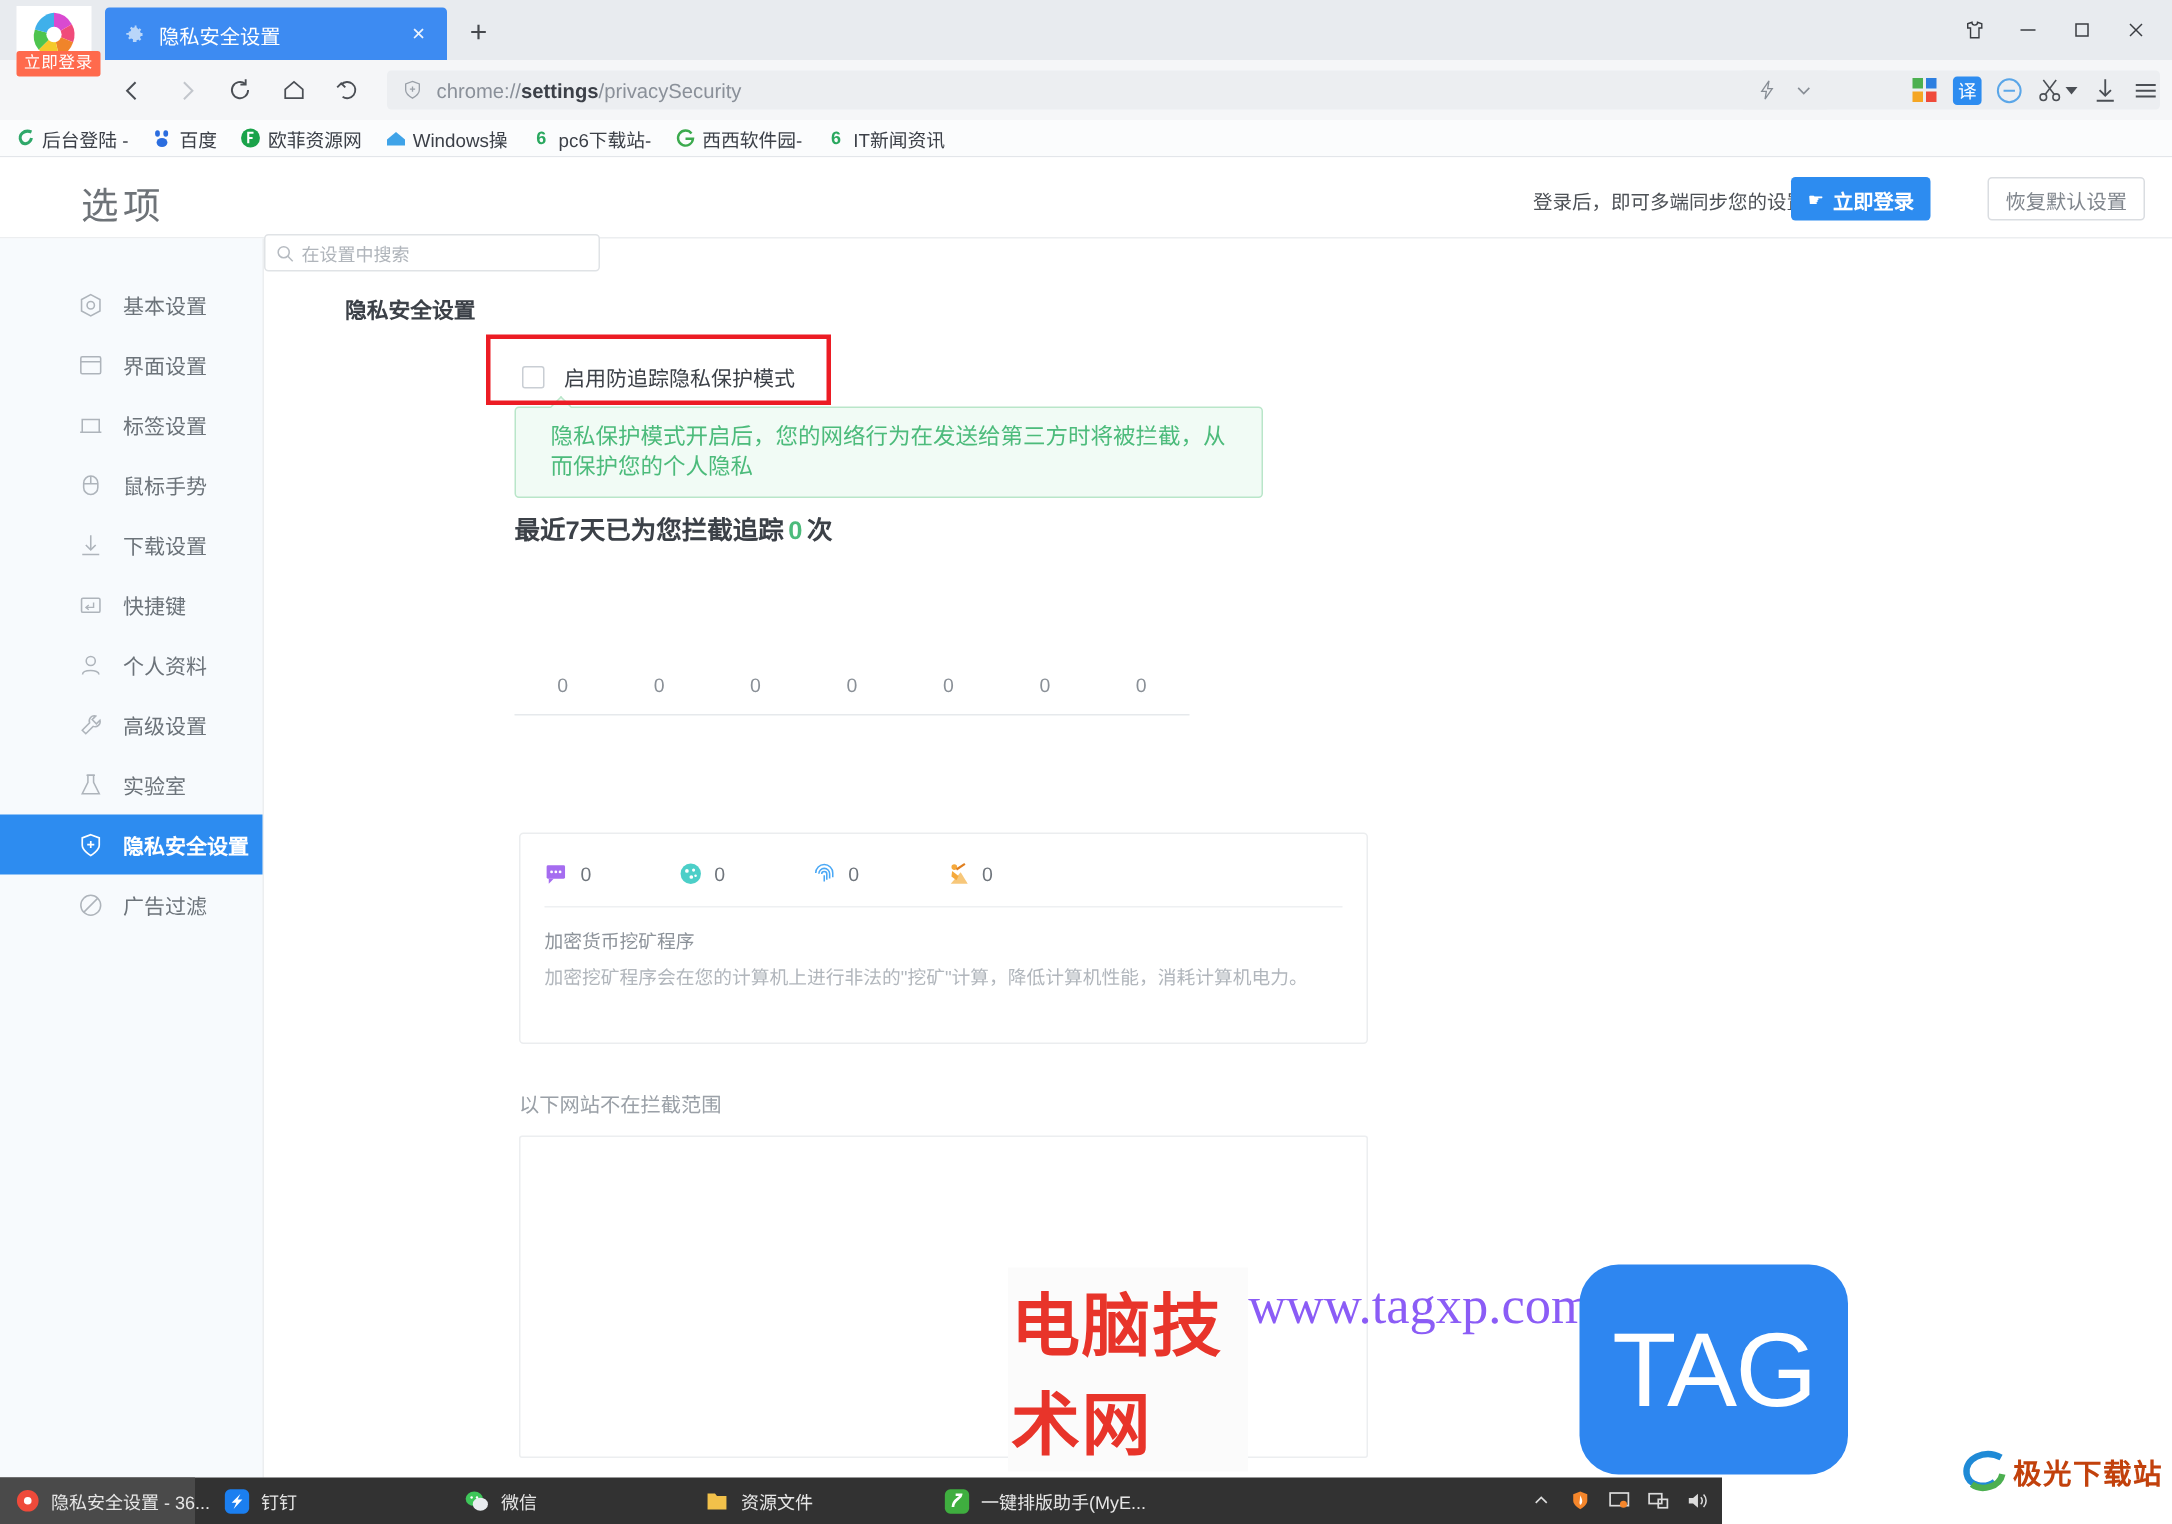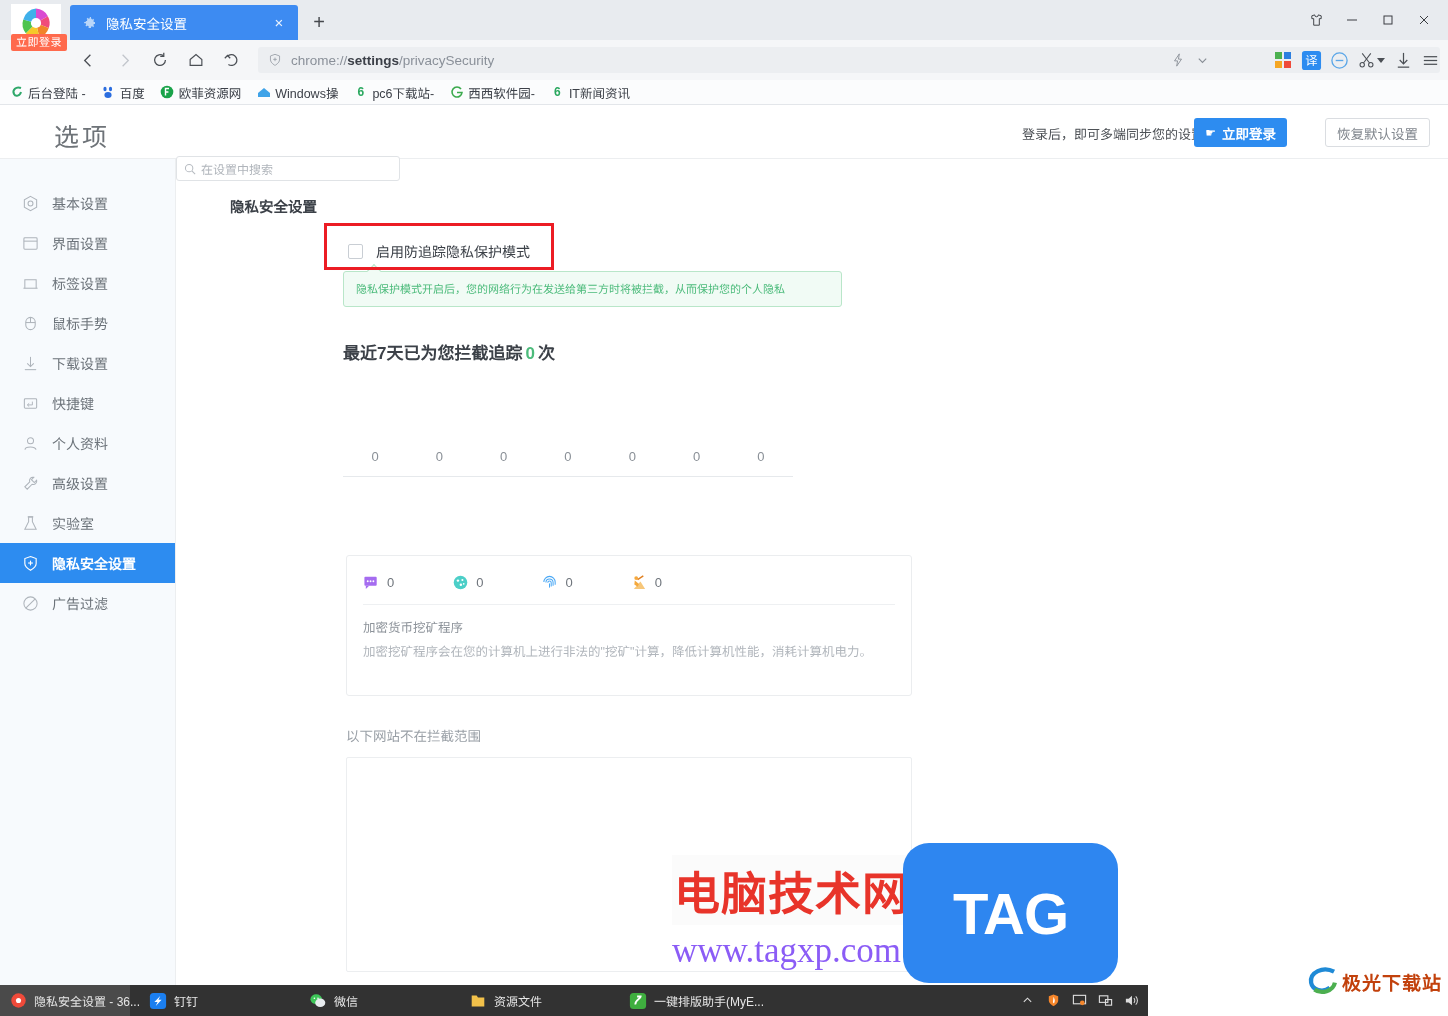--- a/index.html
+++ b/index.html
@@ -145,21 +145,21 @@
   }
 
   
   .sidebar {
     position: absolute; left: 0; top: 54px; width: 176px; bottom: 0;
     background: #f7fafd; border-right: 1px solid #eceef0;
     padding-top: 24px;
   }
   .navitem {
     height: 40px; display: flex; align-items: center;
-    color: #6c737a; font-size: 14px; padding-left: 20px;
+    color: #6c737a; font-size: 14px; padding-left: 50px;
   }
   .navitem .ico { width: 20px; height: 20px; margin-right: 12px; flex: none;
                   display: flex; align-items: center; justify-content: center; color: #aeb4bb; }
   .navitem.active { background: #2d8cf0; color: #fff; font-weight: bold; }
   .navitem.active .ico { color: #fff; }
 
   
   .content {
     position: absolute; left: 176px; top: 54px; right: 0; bottom: 0;
     overflow: hidden;
@@ -178,21 +178,21 @@
   }
   .ckbox {
     width: 15px; height: 15px; border: 1px solid #c9ced4; border-radius: 2px;
     background: #fff; flex: none;
   }
   .cklabel { margin-left: 13px; font-size: 14px; color: #3c4148; }
 
   .tip {
     position: absolute; left: 167px; top: 112px; width: 499px;
     border: 1px solid #b9e6c9; background: #f1fbf5; border-radius: 3px;
-    padding: 10px 12px; color: #4cbb7b; font-size: 11px; line-height: 1.3;
+    padding: 10px 23px; color: #4cbb7b; font-size: 15px; line-height: 1.3;
   }
   .tip-arrow {
     position: absolute; left: 25px; top: -6px; width: 10px; height: 10px;
     background: #f1fbf5; border-left: 1px solid #b9e6c9; border-top: 1px solid #b9e6c9;
     transform: rotate(45deg);
   }
   .blockstat {
     position: absolute; left: 167px; top: 180px;
     font-size: 17px; font-weight: bold; color: #3c4148;
   }
@@ -225,33 +225,33 @@
   .wbox {
     position: absolute; left: 170px; top: 598px; width: 566px; height: 215px;
     border: 1px solid #eceef0; border-radius: 2px; background: #fff;
   }
 
   
   .wm-center {
     position: absolute; left: 672px; top: 843px; width: 560px; height: 140px;
     display: flex; align-items: center; z-index: 8;
   }
-  .wm-text { display: flex; flex-direction: column; }
+  .wm-text { display: flex; }
   .wm-cn {
     font-family: "DejaVu Sans", sans-serif;
     font-size: 46px; font-weight: bold; color: #e8342a; letter-spacing: 1px;
     background: #fbfbfb; padding: 2px 2px;
   }
   .wm-url {
     font-family: "Liberation Serif", serif;
     font-size: 35px; color: #8b5cf6; margin-top: 6px; letter-spacing: 0px;
   }
   .wm-tag {
     width: 215px; height: 140px; background: #2e86f0; border-radius: 26px;
-    color: #fff; font-size: 58px; font-weight: bold;
+    color: #fff; font-size: 70px; font-weight: normal;
     display: flex; align-items: center; justify-content: center;
     font-family: "Liberation Sans", sans-serif; letter-spacing: -1px;
     margin-left: -8px;
   }
   .wm-br {
     position: absolute; right: 6px; bottom: 18px; z-index: 9;
     display: flex; align-items: center;
   }
   .wm-br .swirl { width: 34px; height: 34px; margin-right: 2px; }
   .wm-br .txt {

